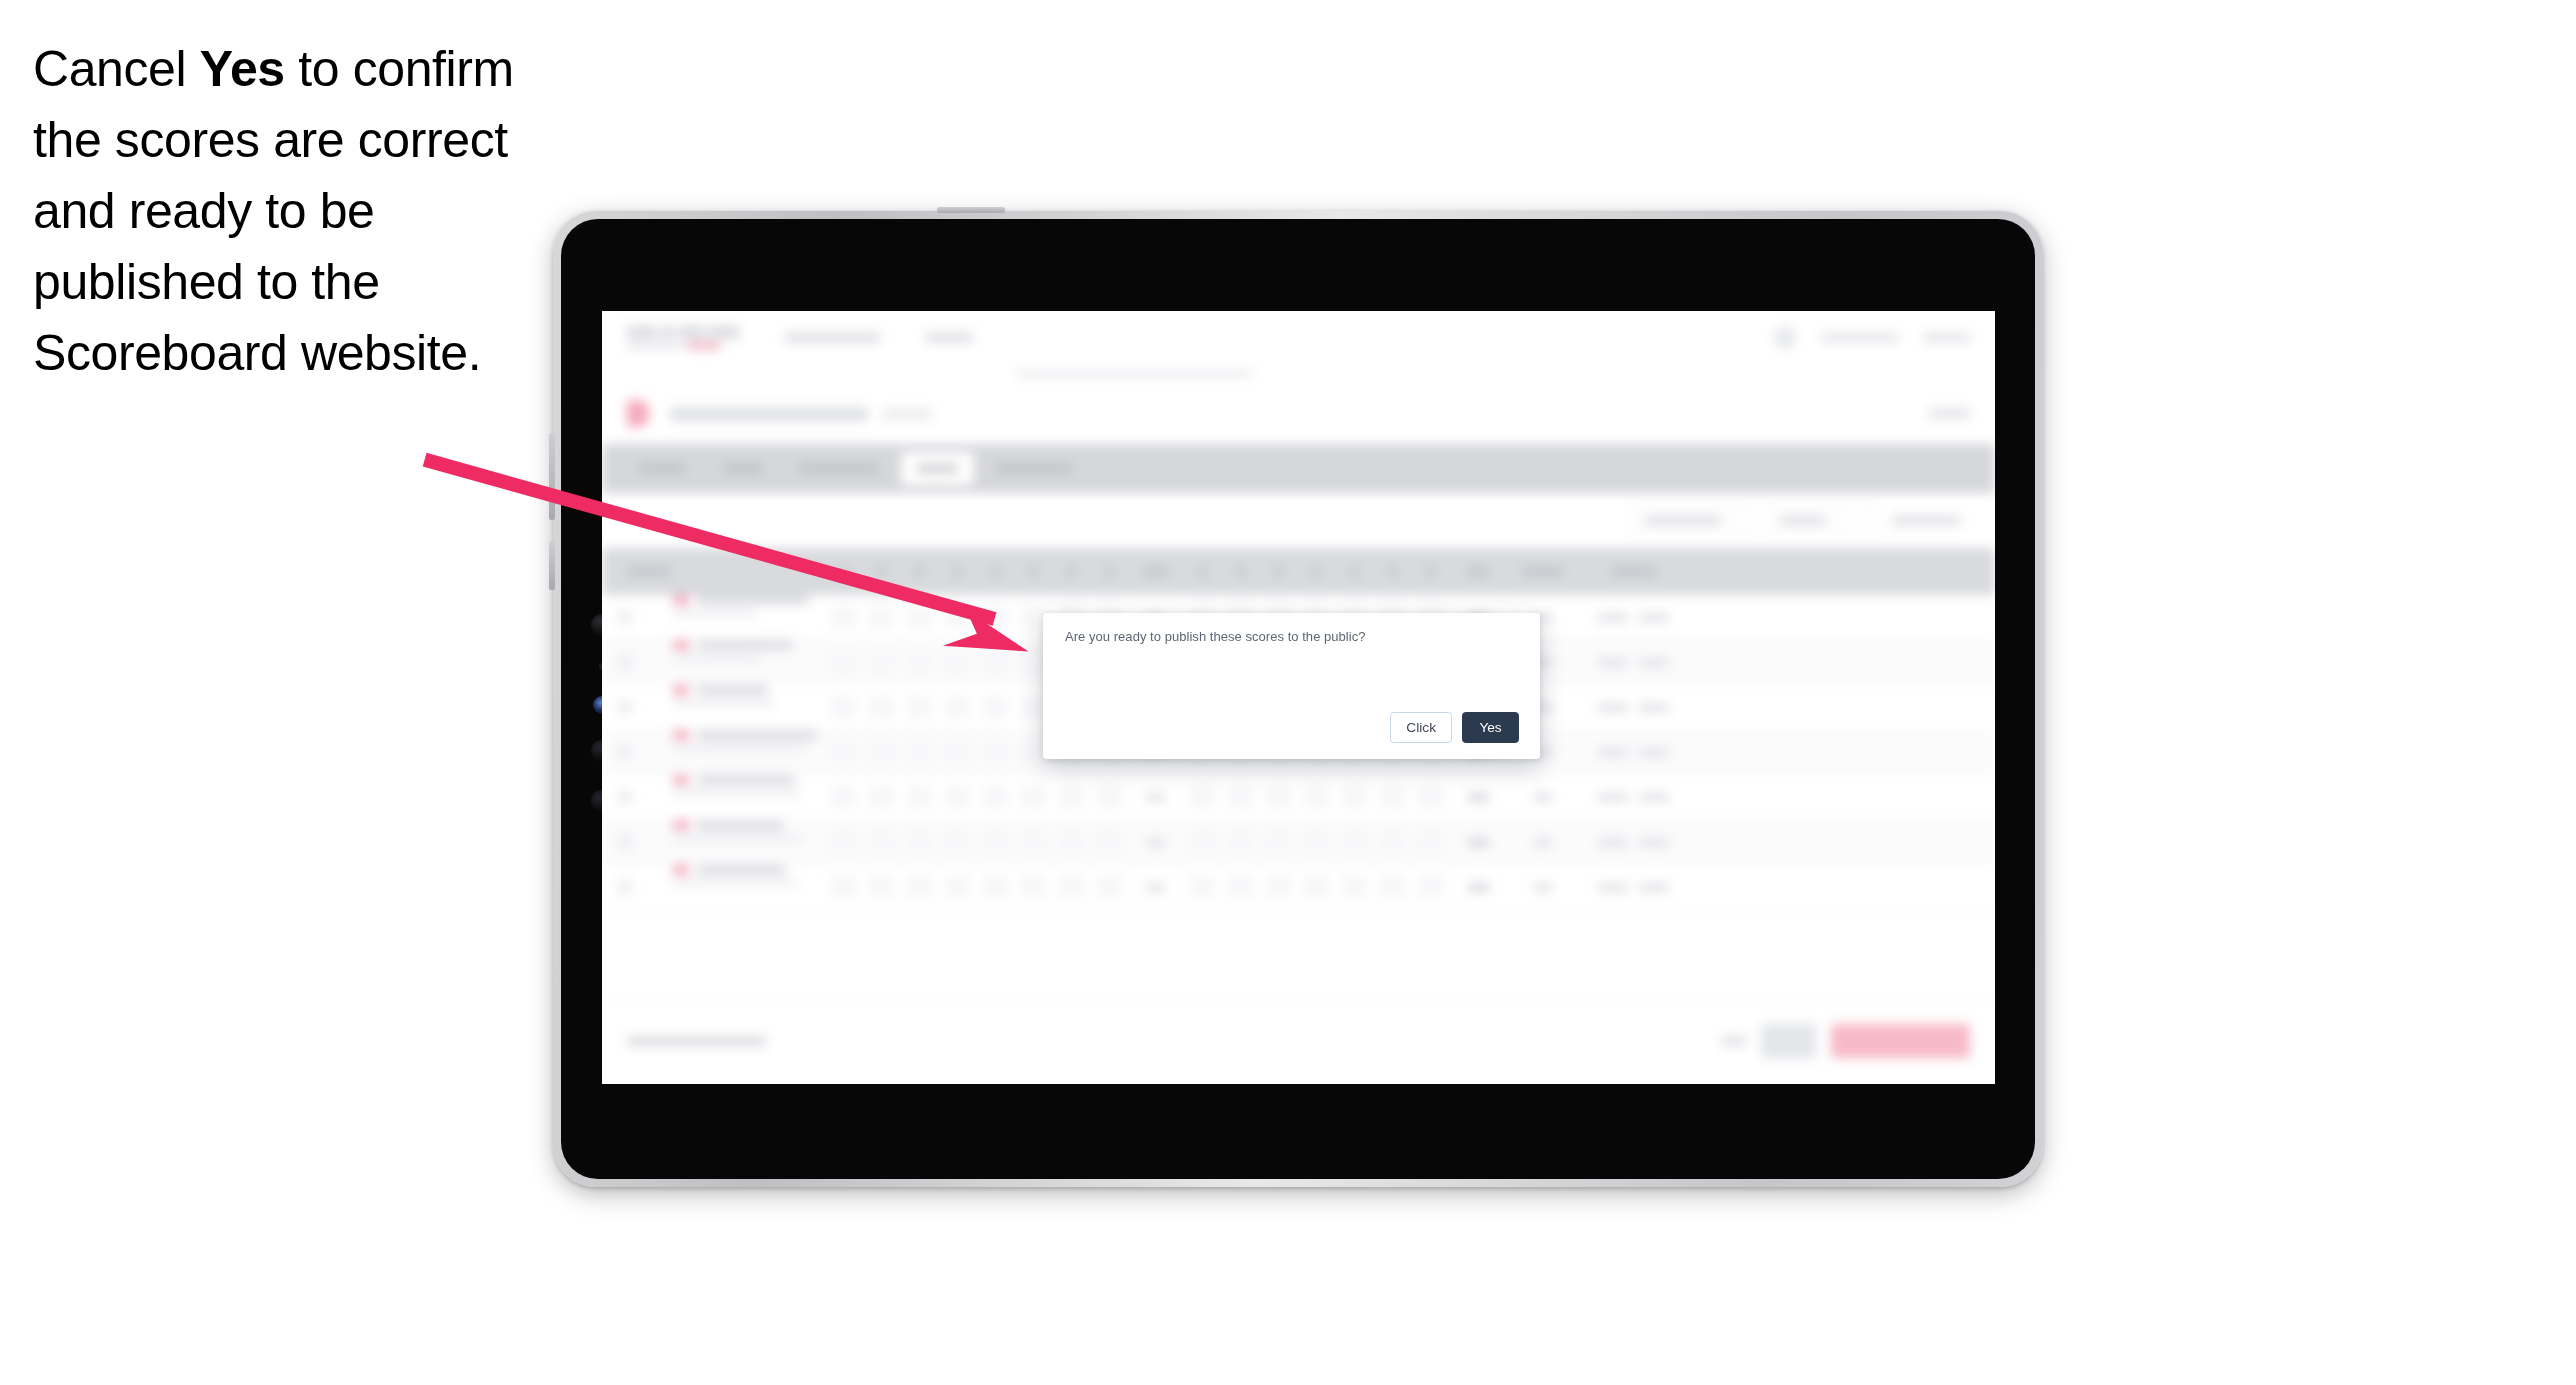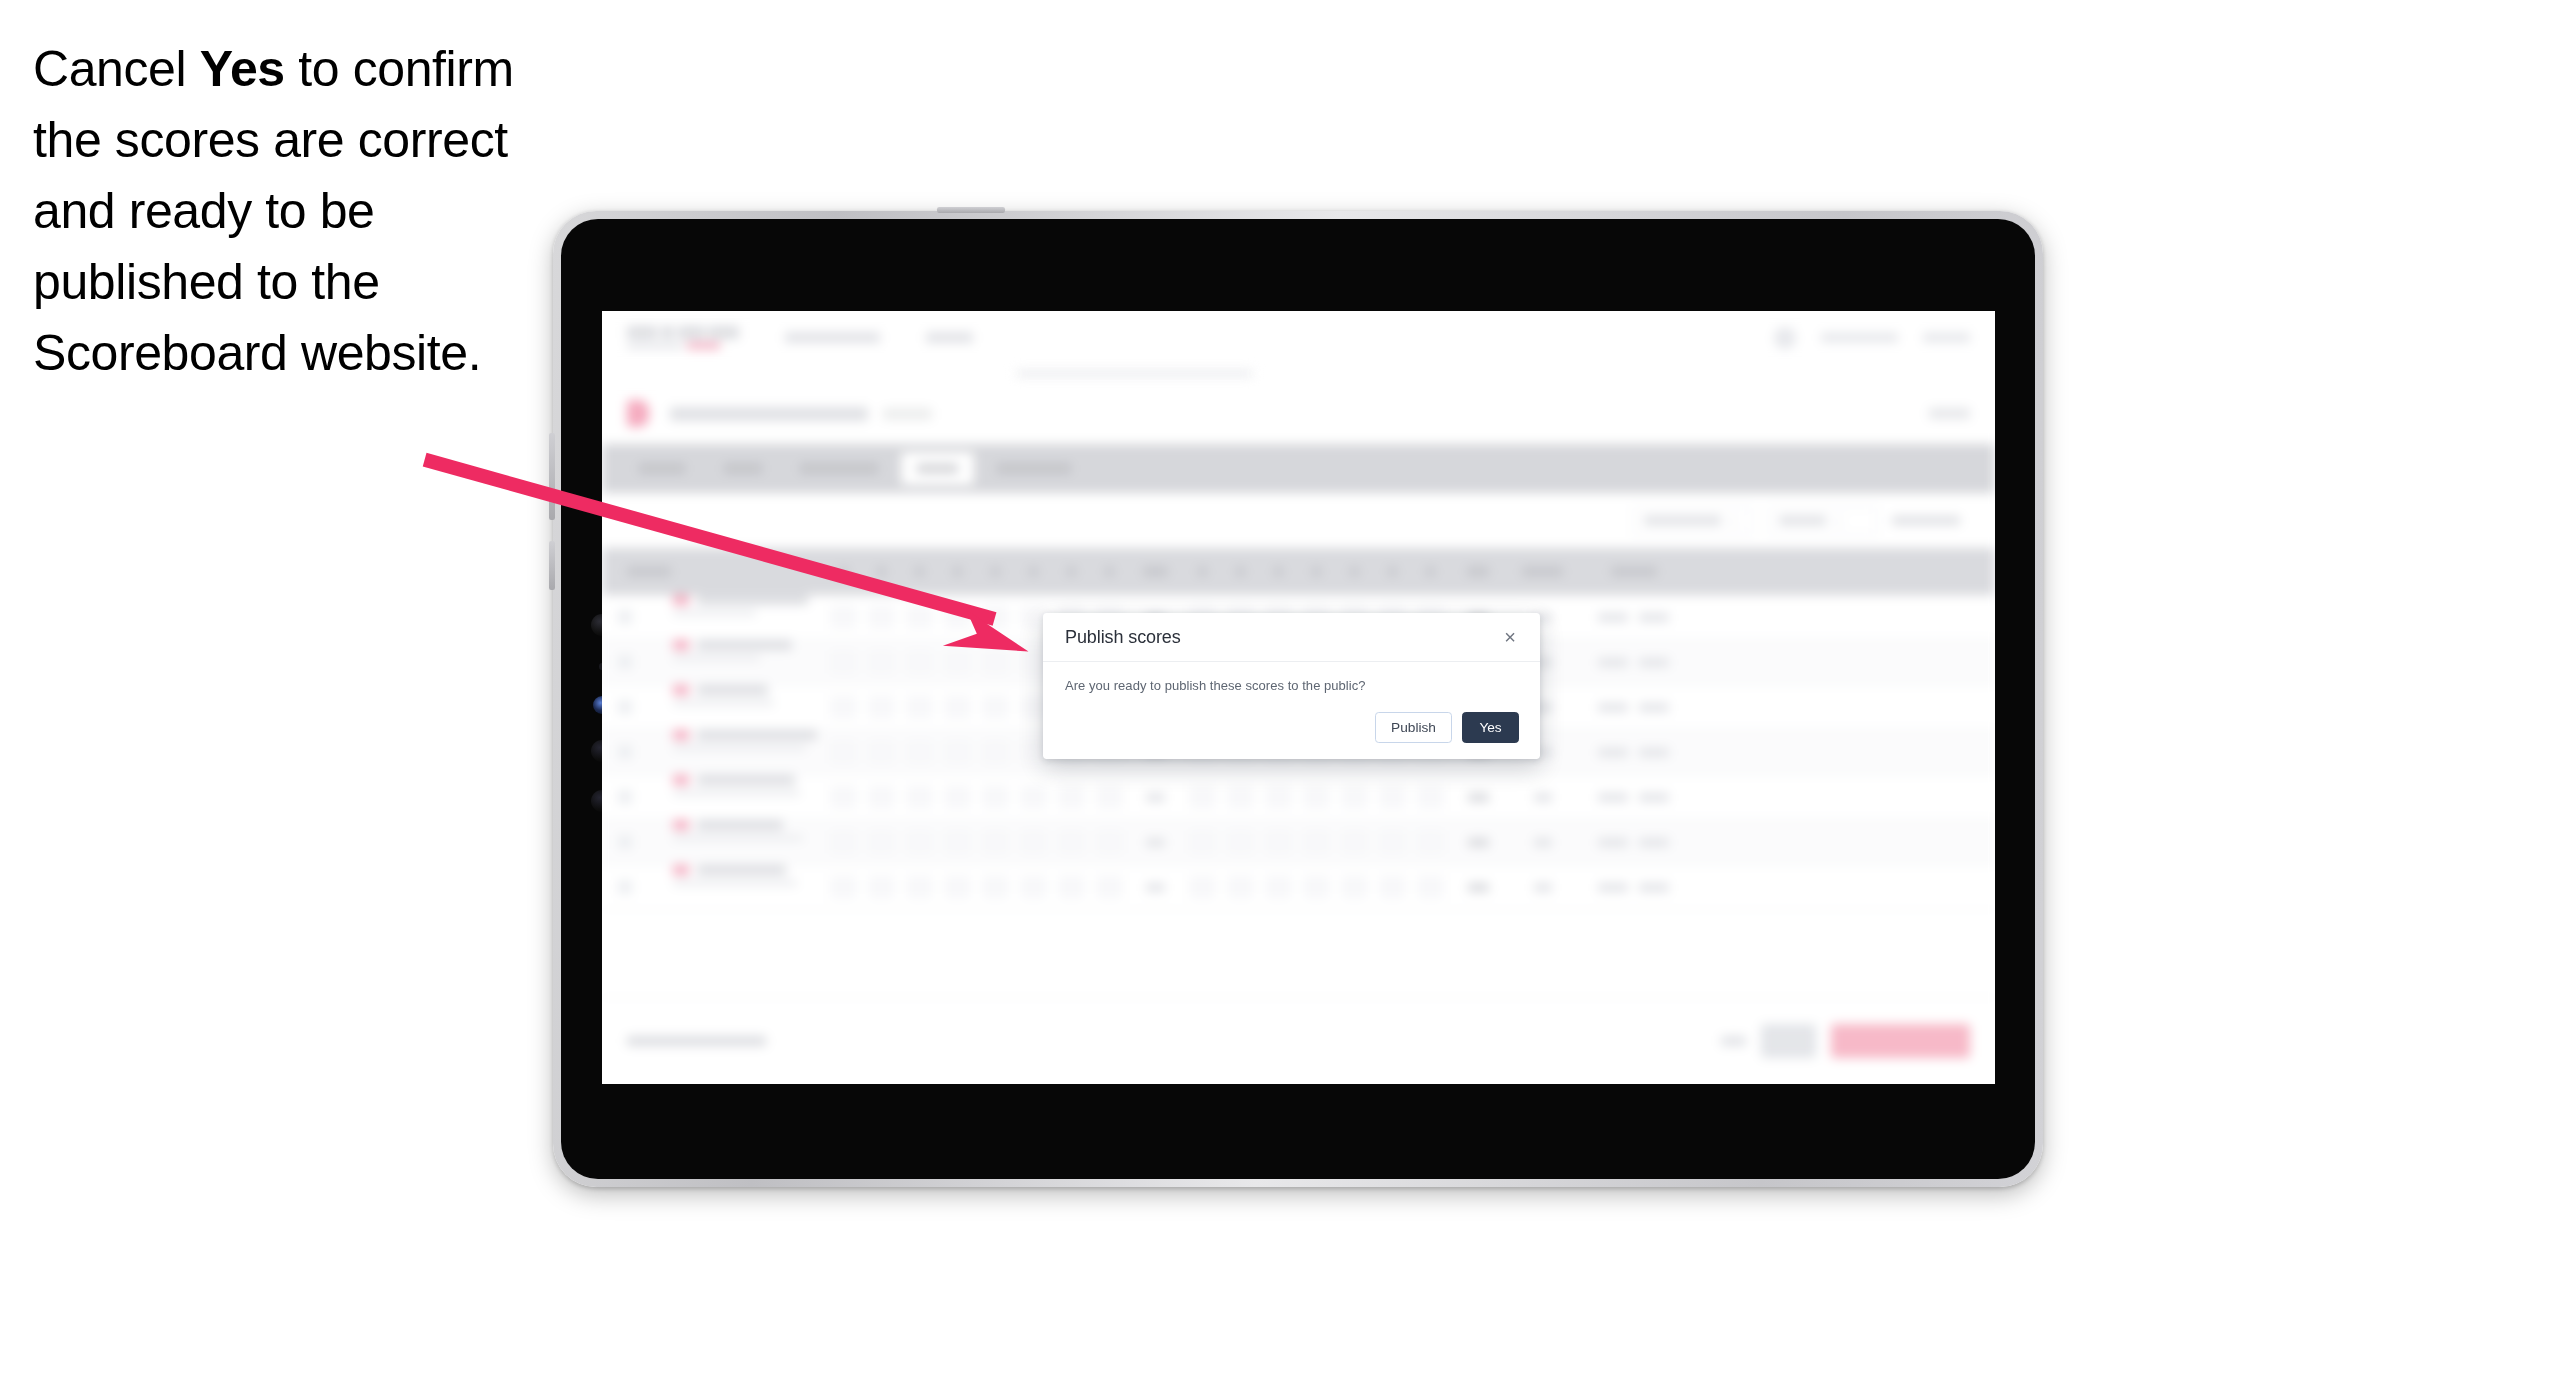--- a/index.html
+++ b/index.html
@@ -892,29 +892,25 @@
           <div id="bb-sec"></div>
           <div id="bb-pri"></div>
         </div>
       </div>
 
     </div>
 
   </div>
 
   <div id="modal">
-    <div id="modal-head">
-      <div id="modal-title">Publish scores</div>
-      <div id="modal-close">×</div>
-    </div>
     <div id="modal-body">
       <div id="modal-msg">Are you ready to publish these scores to the public?</div>
     </div>
     <div id="modal-actions">
-      <button class="mbtn" id="btn-cancel">Publish</button>
+      <button class="mbtn" id="btn-cancel">Click</button>
       <button class="mbtn" id="btn-yes">Yes</button>
     </div>
   </div>
 
   <svg id="arrow-svg" viewBox="0 0 900 340">
     <g>
       <path d="M 14 32 L 786 248" stroke="#EE2B62" stroke-width="19" fill="none" stroke-linecap="butt"></path>
       <path d="M 832 292 L 748 236 L 762 268 L 716 284 Z" fill="#EE2B62"></path>
     </g>
   </svg>

